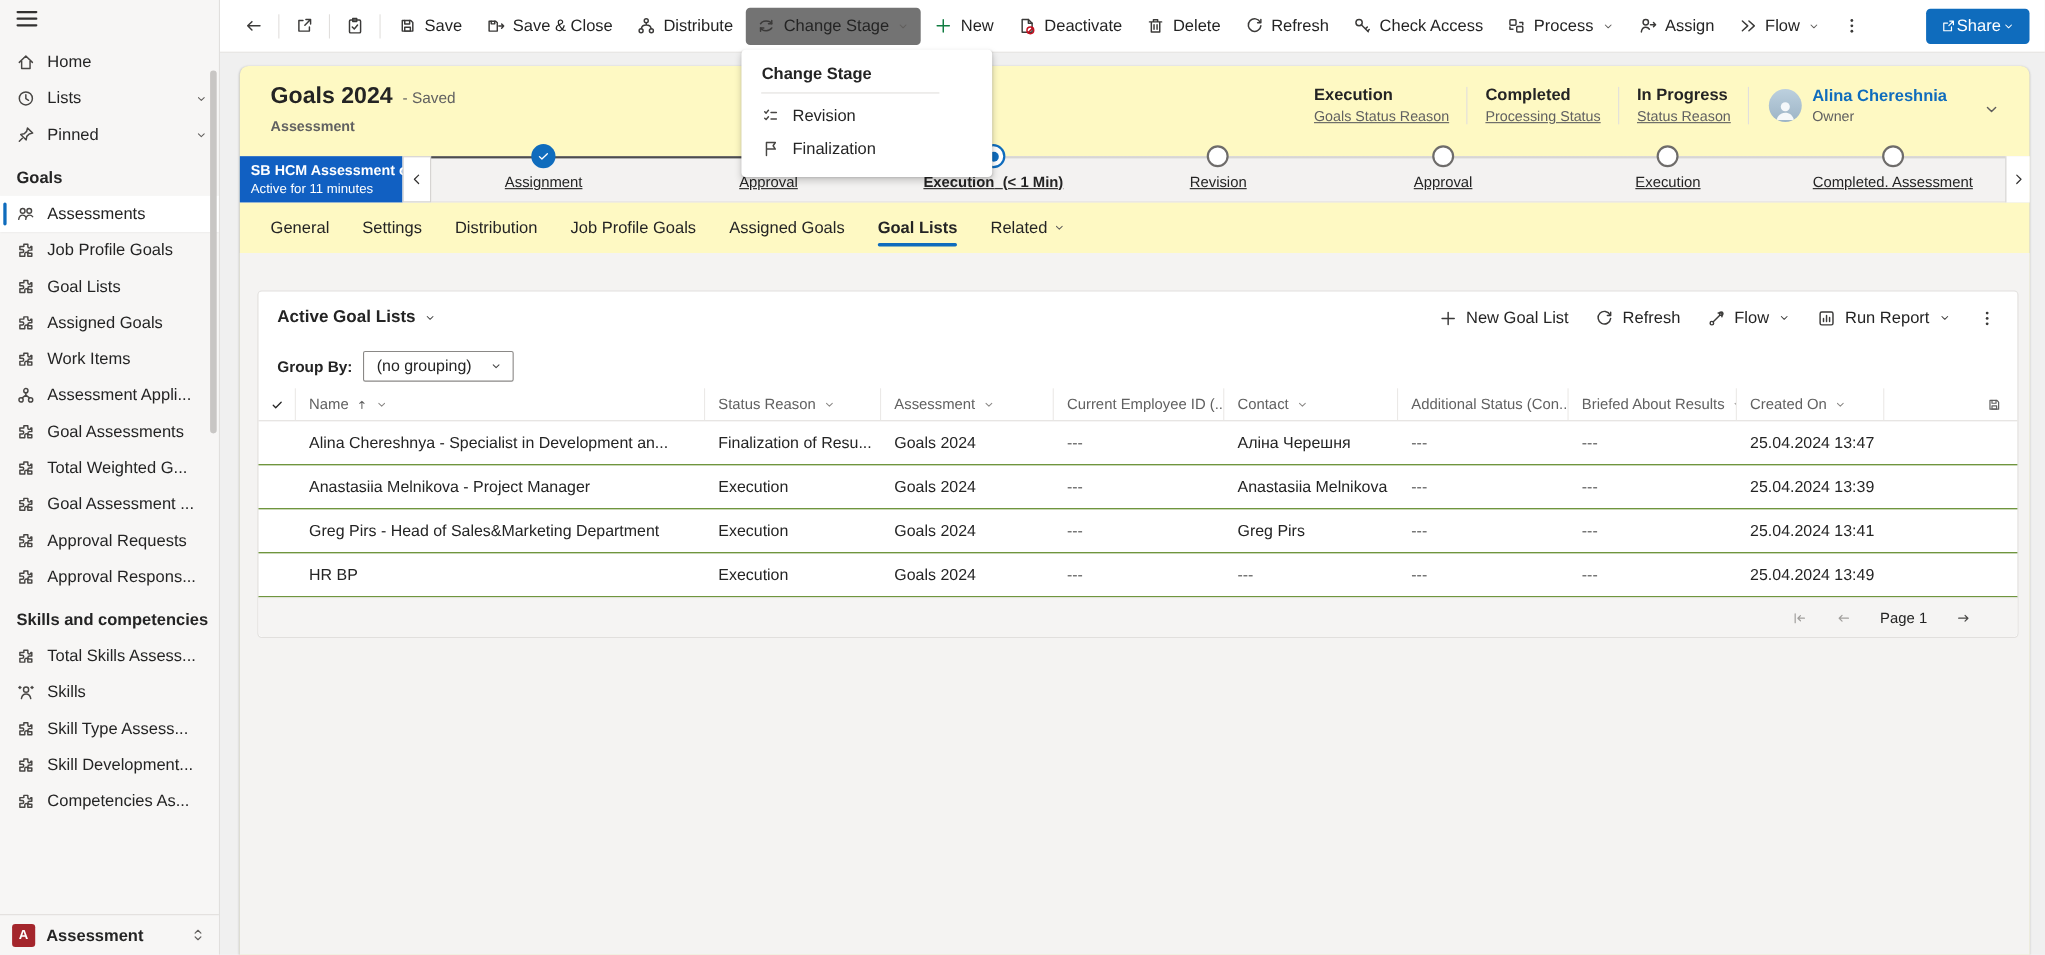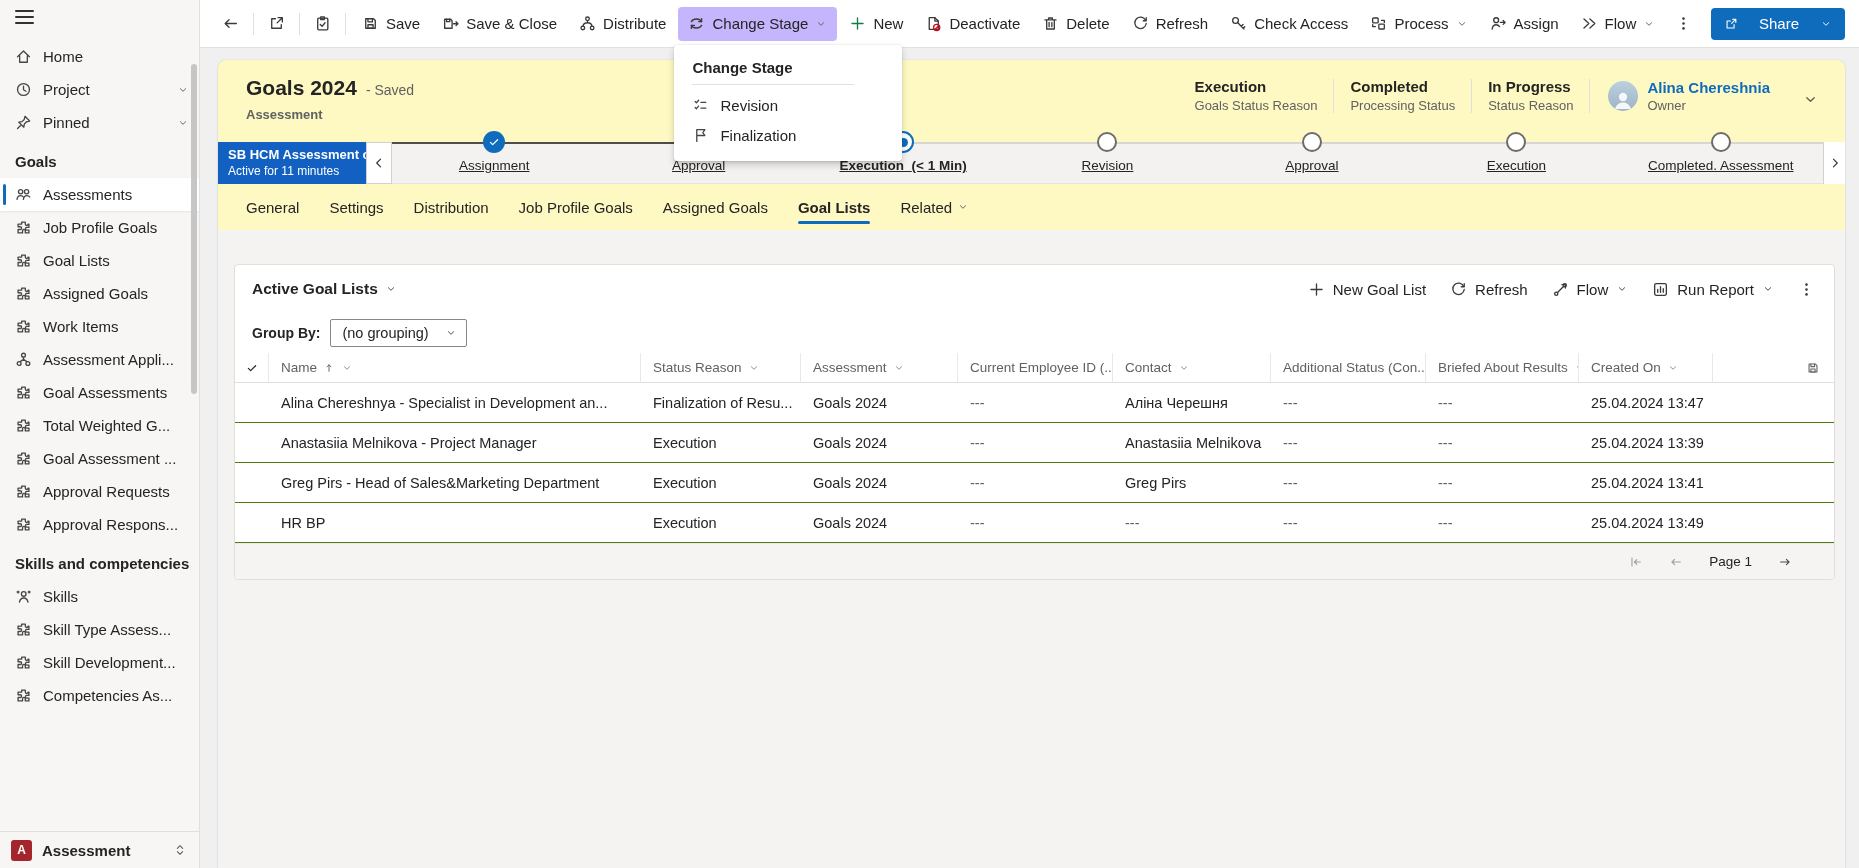--- a/index.html
+++ b/index.html
@@ -38,26 +38,26 @@
   
   .main { flex:1; display:flex; flex-direction:column; position:relative; min-width:0; }
 
   .cmdbar { height:48px; background:#fff; border-bottom:1px solid #e3e1df; display:flex;
             align-items:center; padding:0 14px 0 14px; gap:2px; flex:none; }
   .cbtn { height:34px; display:flex; align-items:center; gap:7px; padding:0 10px; border-radius:4px;
           font-size:15px; color:#242424; cursor:pointer; white-space:nowrap; position:relative; }
   .cbtn .ic { color:#3b3a39; }
   .cbtn .chev { color:#605e5c; }
   .cbtn.icon-only { padding:0 8px; }
-  .cbtn.active { background:#c4b5fd; }
+  .cbtn.active { background:#737373; }
   .cdiv { width:1px; height:22px; background:#e1dfdd; margin:0 4px; }
   .spacer { flex:1; }
   .plus-green { color:#107c41 !important; }
   .share-btn { height:32px; background:#0f6cbd; color:#fff; border-radius:4px; display:flex;
-               align-items:center; gap:21px; padding:0 13px; font-size:15px; cursor:pointer; }
+               align-items:center; gap:1px; padding:0 13px; font-size:15px; cursor:pointer; }
   .share-btn .ic { color:#fff; }
 
   
   .menu { position:absolute; top:38px; left:-4px; width:228px; background:#fff; border-radius:4px;
           box-shadow:0 3.2px 7.2px rgba(0,0,0,.18), 0 .6px 1.8px rgba(0,0,0,.11);
           padding:8px 0 10px; z-index:60; cursor:default; }
   .menu-title { font-size:15px; font-weight:700; padding:6px 18px 8px; }
   .menu-sep { height:1px; background:#e1dfdd; margin:0 48px 6px 18px; }
   .menu-item { height:30px; display:flex; align-items:center; gap:11px; padding:0 18px;
                font-size:15px; cursor:pointer; }
@@ -69,21 +69,21 @@
           display:flex; flex-direction:column; min-height:0; }
   .rec-head { display:flex; justify-content:space-between; align-items:flex-start;
               padding:16px 22px 4px 28px; }
   .title-row { display:flex; align-items:baseline; gap:9px; }
   .rec-title { font-size:21px; font-weight:700; }
   .rec-saved { font-size:14px; color:#616161; }
   .rec-entity { font-size:13px; color:#616161; font-weight:700; margin-top:7px; }
   .head-fields { display:flex; align-items:center; margin-top:2px; }
   .hf { padding:0 16px; }
   .hf .v { font-size:15px; font-weight:700; }
-  .hf .l { font-size:13px; color:#616161; margin-top:3px; }
+  .hf .l { font-size:13px; color:#616161; margin-top:3px;text-decoration:underline; }
   .hf-div { width:1px; height:34px; background:#e1dfdd; }
   .owner { display:flex; align-items:center; gap:9px; padding:0 10px 0 18px; }
   .avatar { width:30px; height:30px; border-radius:50%; background:linear-gradient(#bcd0de,#9db4c6);
             color:#f5f8fa; display:flex; align-items:flex-end; justify-content:center; overflow:hidden; }
   .avatar .ic { width:22px; height:22px; }
   .owner .v { font-size:15px; font-weight:700; color:#0f6cbd; }
   .owner .l { font-size:13px; color:#616161; margin-top:2px; }
   .head-collapse { color:#605e5c; margin:8px 4px 0 22px; cursor:pointer; }
 
   
@@ -332,21 +332,21 @@
     <div class="nav-item">
       <svg class="ic">
           <use href="#i-home"></use>
         </svg>
       <span>Home</span>
     </div>
     <div class="nav-item">
       <svg class="ic">
           <use href="#i-clock"></use>
         </svg>
-      <span>Project</span>
+      <span>Lists</span>
       <svg class="ic s12 chev-right">
           <use href="#i-chev"></use>
         </svg>
     </div>
     <div class="nav-item">
       <svg class="ic">
           <use href="#i-pin"></use>
         </svg>
       <span>Pinned</span>
       <svg class="ic s12 chev-right">
@@ -416,20 +416,26 @@
       <span>Approval Requests</span>
     </div>
     <div class="nav-item">
       <svg class="ic">
           <use href="#i-puzzle"></use>
         </svg>
       <span>Approval Respons...</span>
     </div>
 
     <div class="nav-group">Skills and competencies</div>
+    <div class="nav-item">
+      <svg class="ic">
+          <use href="#i-puzzle"></use>
+        </svg>
+      <span>Total Skills Assess...</span>
+    </div>
     <div class="nav-item">
       <svg class="ic">
           <use href="#i-personstar"></use>
         </svg>
       <span>Skills</span>
     </div>
     <div class="nav-item">
       <svg class="ic">
           <use href="#i-puzzle"></use>
         </svg>

